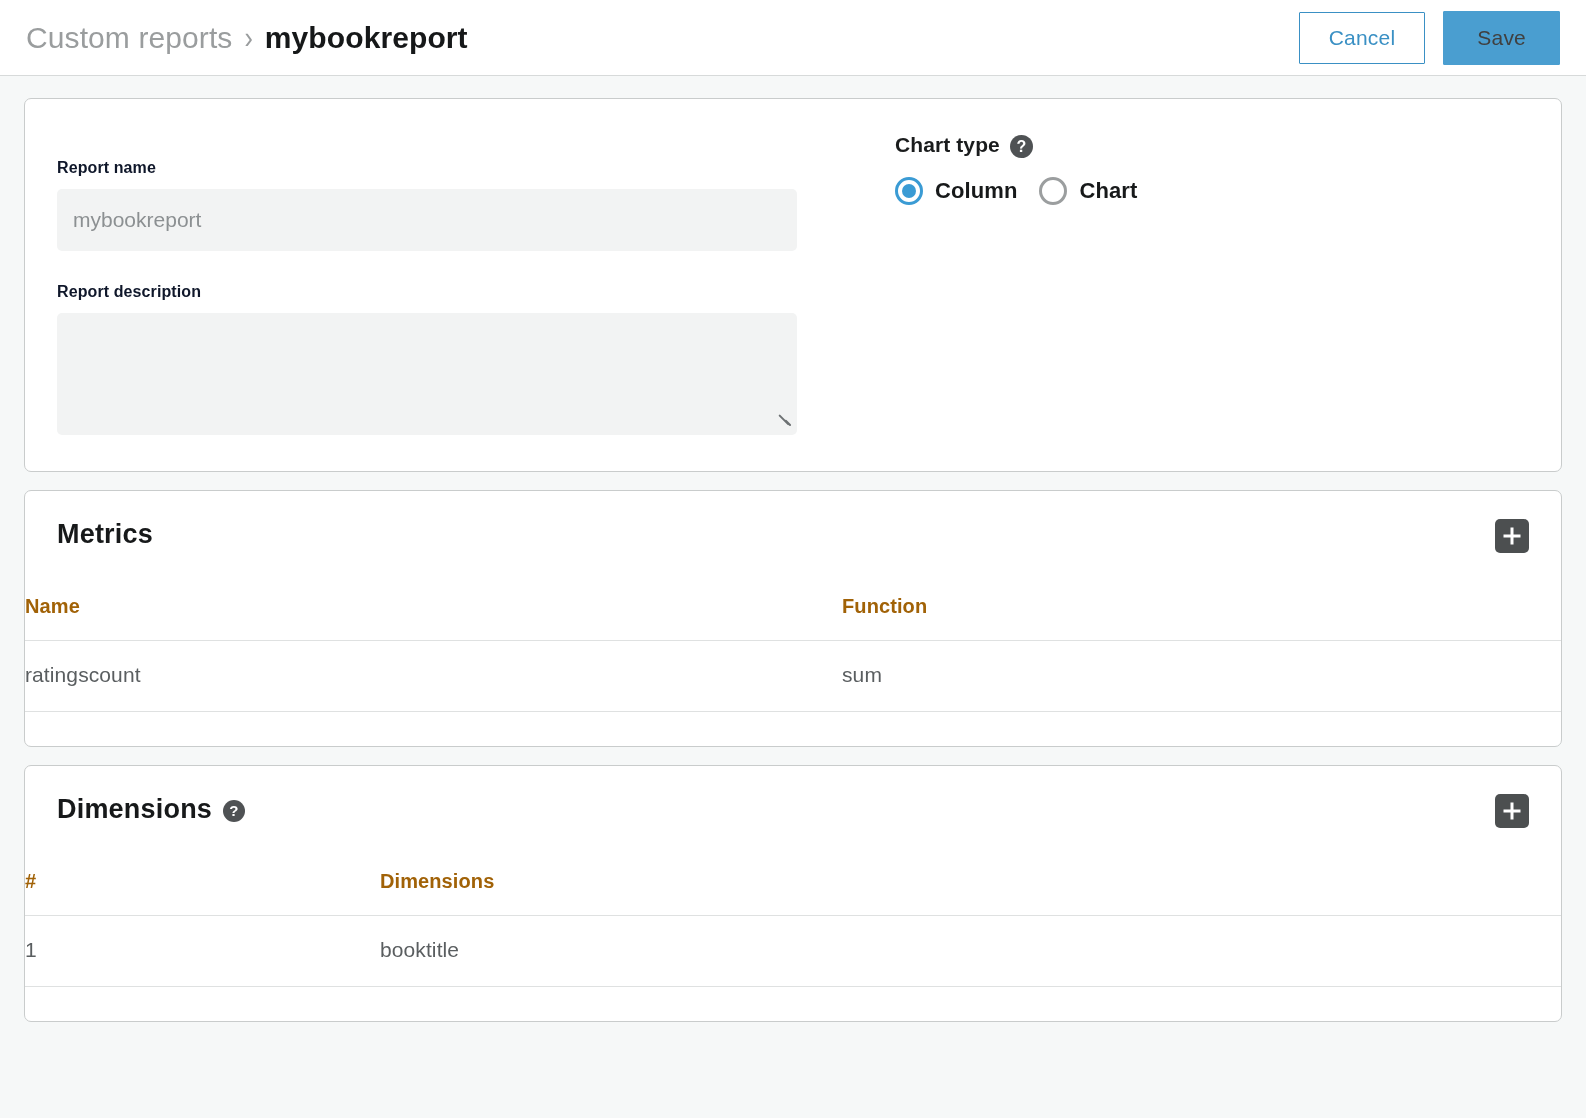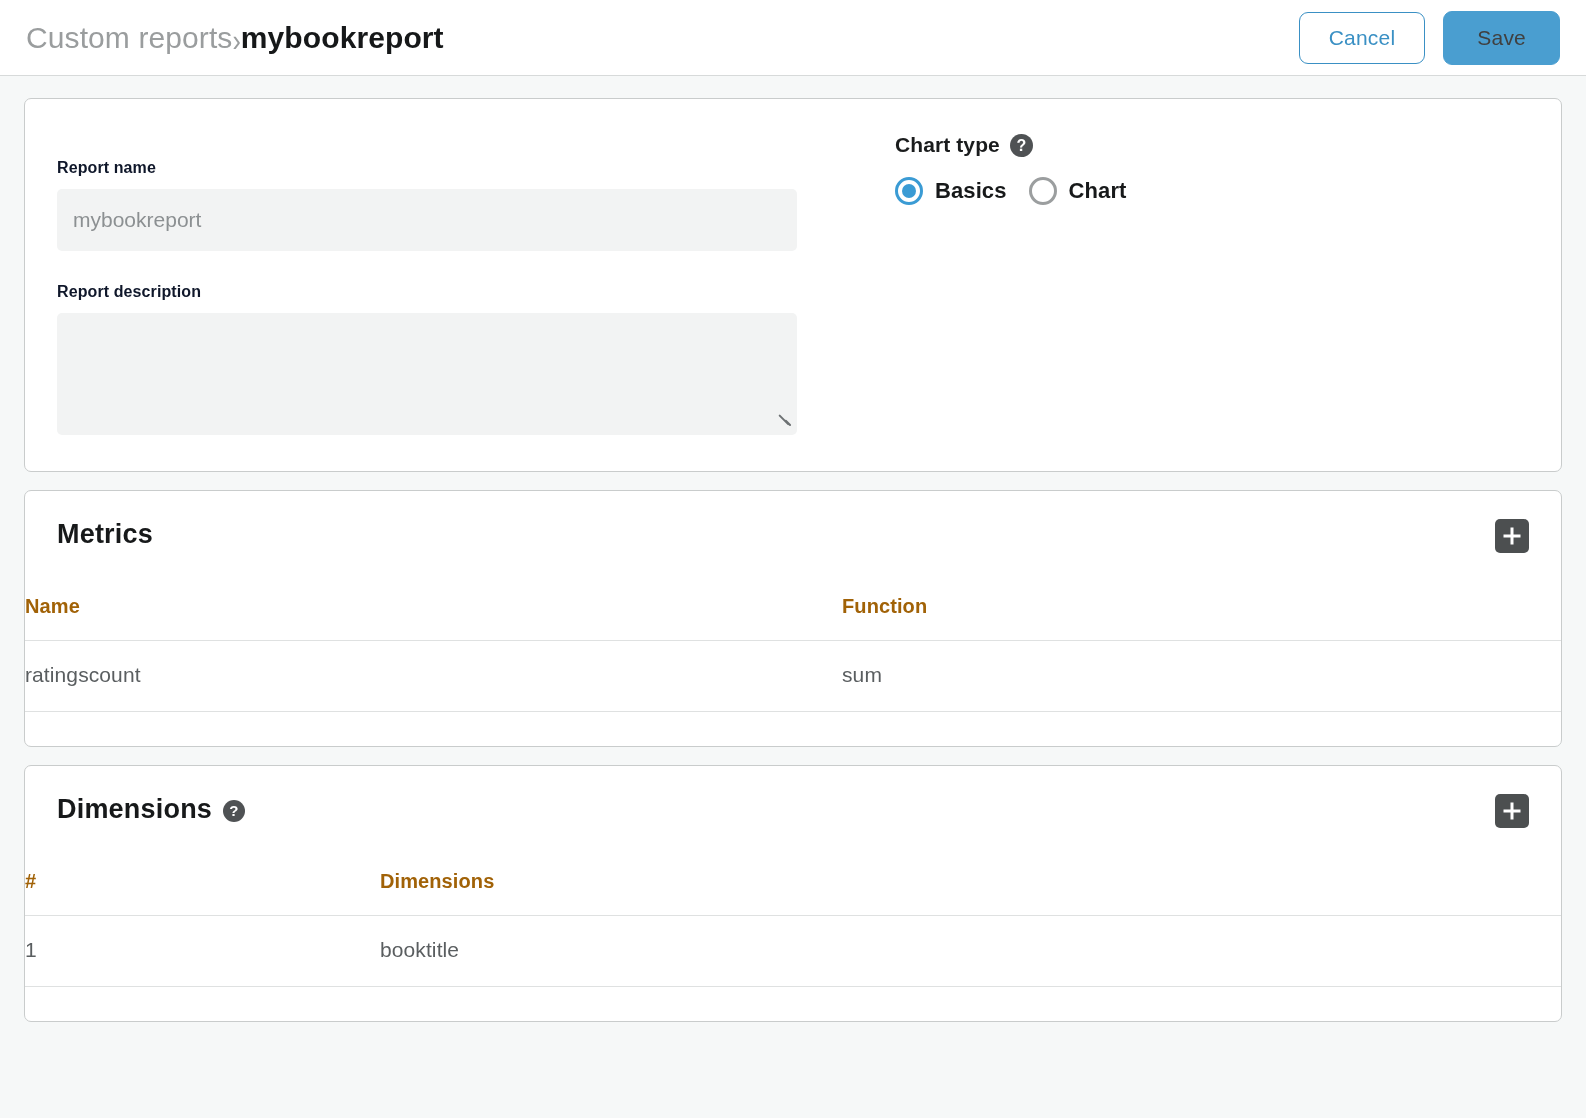--- a/index.html
+++ b/index.html
@@ -17,21 +17,22 @@
     position: relative;
     height: 76px;
     background: #ffffff;
     border-bottom: 1px solid #d7dada;
     display: flex;
     align-items: center;
     padding: 0 26px;
   }
   .breadcrumb {
     display: flex;
-    align-items: flex-end;
+    align-items: center;
+    gap: 12px;
     white-space: nowrap;
   }
   .crumb-parent {
     font-size: 30px;
     color: #9a9d9e;
     font-weight: 400;
     letter-spacing: .1px;
   }
   .crumb-sep {
     font-size: 25px;
@@ -51,21 +52,21 @@
     right: 26px;
     top: 50%;
     transform: translateY(-50%);
     display: flex;
     align-items: center;
     gap: 18px;
   }
   .btn {
     font-family: "Liberation Sans", sans-serif;
     font-size: 21px;
-    border-radius: 9px;
+    border-radius: 1px;
     cursor: pointer;
     line-height: 1;
     letter-spacing: .2px;
   }
   .btn-cancel {
     background: #ffffff;
     color: #3a90c4;
     border: 1.5px solid #3a90c4;
     padding: 14px 29px 15px;
   }
@@ -178,21 +179,21 @@
   }
   .grip-a { height: 14px; right: 4px; bottom: 1px; transform: rotate(-45deg); }
   .grip-b { height: 8px;  right: 0px; bottom: 1px; transform: rotate(-45deg); }
 
   
   .chart-type-label {
     font-size: 21px;
     font-weight: 700;
     color: #1a1c1d;
     display: flex;
-    align-items: flex-start;
+    align-items: flex-end;
     gap: 10px;
     margin-bottom: 20px;
     letter-spacing: .1px;
   }
   .radio-row { display: flex; align-items: center; gap: 22px; }
   .radio-opt { display: flex; align-items: center; gap: 12px; cursor: pointer; }
   .radio {
     width: 28px;
     height: 28px;
     border-radius: 50%;
@@ -311,21 +312,21 @@
         </div>
 
         <div class="basics-right">
           <div class="chart-type-label">
             <span>Chart type</span>
             <span class="help-icon">?</span>
           </div>
           <div class="radio-row">
             <label class="radio-opt">
               <span class="radio checked"></span>
-              <span class="radio-text">Basics</span>
+              <span class="radio-text">Column</span>
             </label>
             <label class="radio-opt">
               <span class="radio"></span>
               <span class="radio-text">Chart</span>
             </label>
           </div>
         </div>
 
       </div>
     </div>

